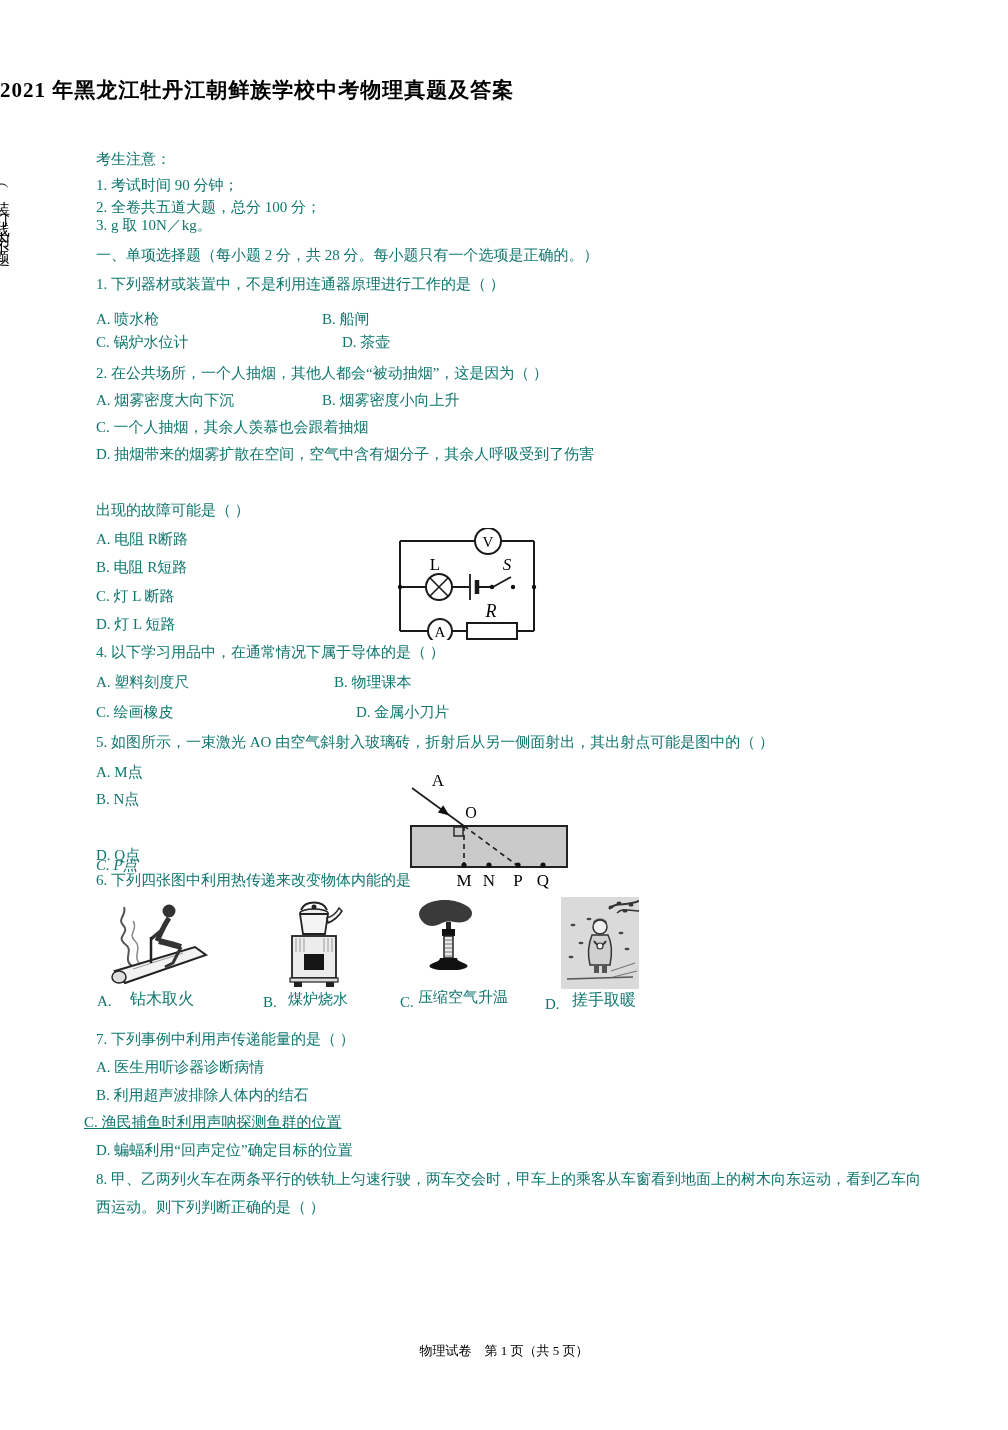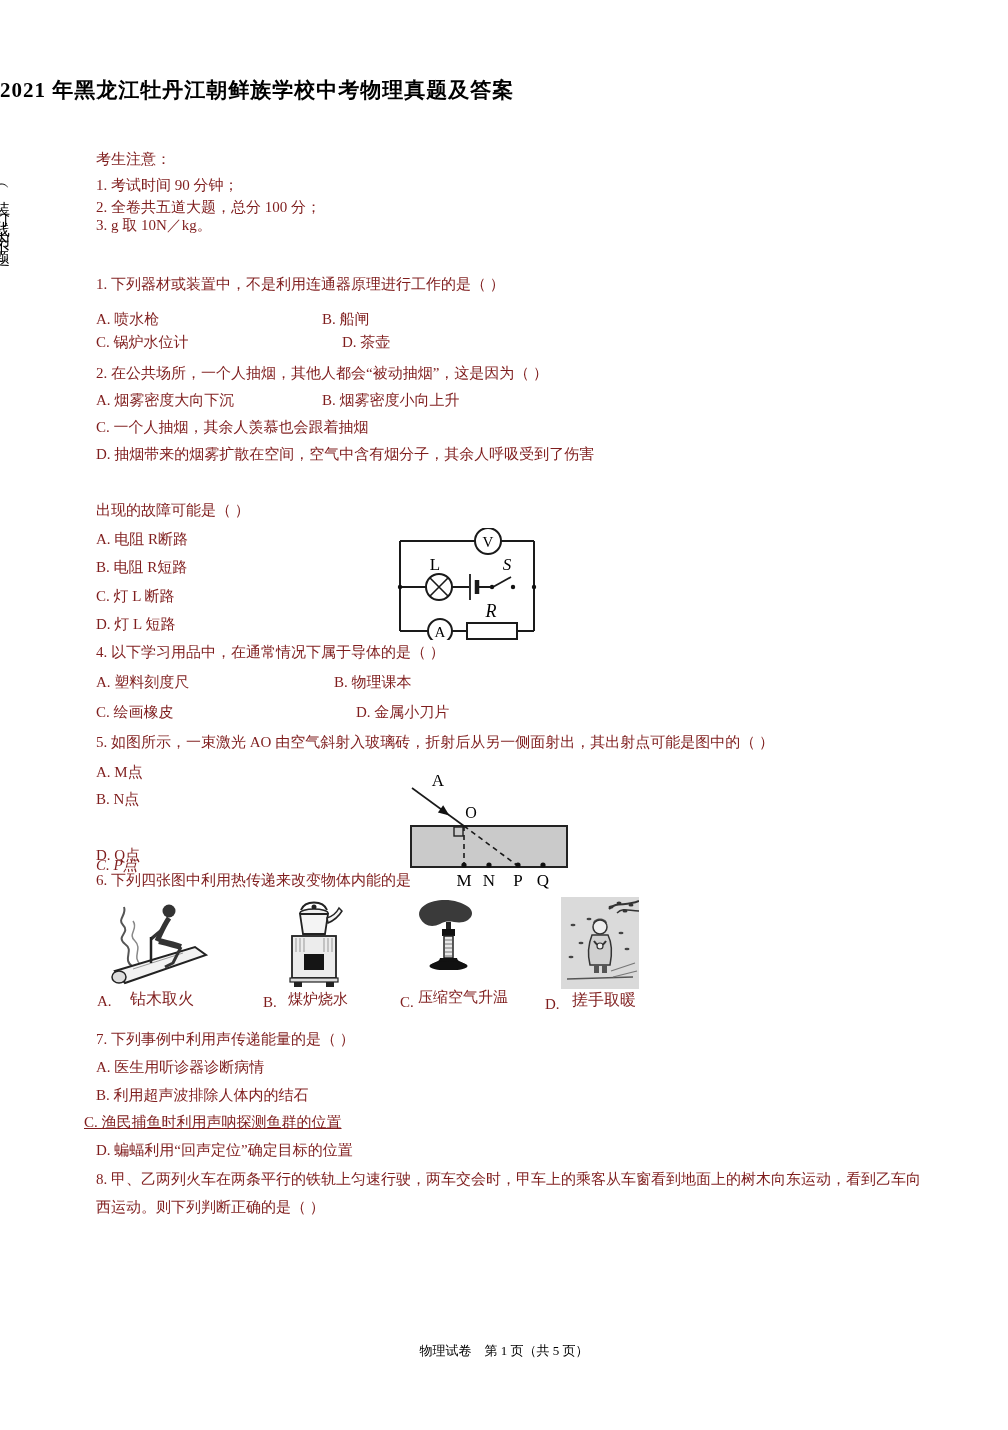--- a/index.html
+++ b/index.html
@@ -1,21 +1,21 @@
 <!DOCTYPE html>
 <html><head>
 <meta charset="utf-8">
 <style>
   html,body{margin:0;padding:0;}
   body{
     width:1008px;height:1430px;background:#ffffff;overflow:hidden;position:relative;
     font-family:"Liberation Serif","DejaVu Serif",serif;color:#000;
   }
   .page{position:absolute;left:0;top:0;width:1008px;height:1430px;}
-  .ln{position:absolute;white-space:nowrap;font-size:15px;line-height:1.25;color:#7f1d1d;}
+  .ln{position:absolute;white-space:nowrap;font-size:15px;line-height:1.25;color:#0f766e;}
   .title{position:absolute;left:0;top:76px;width:1008px;
          font-size:21px;font-weight:bold;letter-spacing:1px;}
   .footer{position:absolute;left:0;top:1342px;width:1008px;text-align:center;font-size:13px;}
   .binding{
     position:absolute;left:-10px;top:178px;width:22px;
     writing-mode:vertical-rl;text-orientation:upright;
     font-size:16px;letter-spacing:10px;white-space:nowrap;
   }
   svg{position:absolute;display:block;}
   .svgtxt{font-family:"Liberation Serif","DejaVu Serif",serif;}
@@ -27,20 +27,21 @@
 
   <div class="binding">（装订线内不题）</div>
 
   <div class="title">2021 年黑龙江牡丹江朝鲜族学校中考物理真题及答案</div>
 
   <div class="ln" style="left:96px;top:150px;">考生注意：</div>
   <div class="ln" style="left:96px;top:176px;">1. 考试时间 90 分钟；</div>
   <div class="ln" style="left:96px;top:198px;">2. 全卷共五道大题，总分 100 分；</div>
   <div class="ln" style="left:96px;top:216px;">3.  g 取 10N／kg。</div>
 
+  <div class="ln" style="left:96px;top:246px;">一、单项选择题（每小题 2 分，共 28 分。每小题只有一个选项是正确的。）</div>
 
   <div class="ln" style="left:96px;top:275px;">1. 下列器材或装置中，不是利用连通器原理进行工作的是（    ）</div>
   <div class="ln" style="left:96px;top:310px;">A. 喷水枪</div>
   <div class="ln" style="left:322px;top:310px;">B. 船闸</div>
   <div class="ln" style="left:96px;top:333px;">C. 锅炉水位计</div>
   <div class="ln" style="left:342px;top:333px;">D. 茶壶</div>
 
   <div class="ln" style="left:96px;top:364px;">2. 在公共场所，一个人抽烟，其他人都会“被动抽烟”，这是因为（    ）</div>
   <div class="ln" style="left:96px;top:391px;text-align:right;">A. 烟雾密度大向下沉</div>
   <div class="ln" style="left:322px;top:391px;">B. 烟雾密度小向上升</div>

